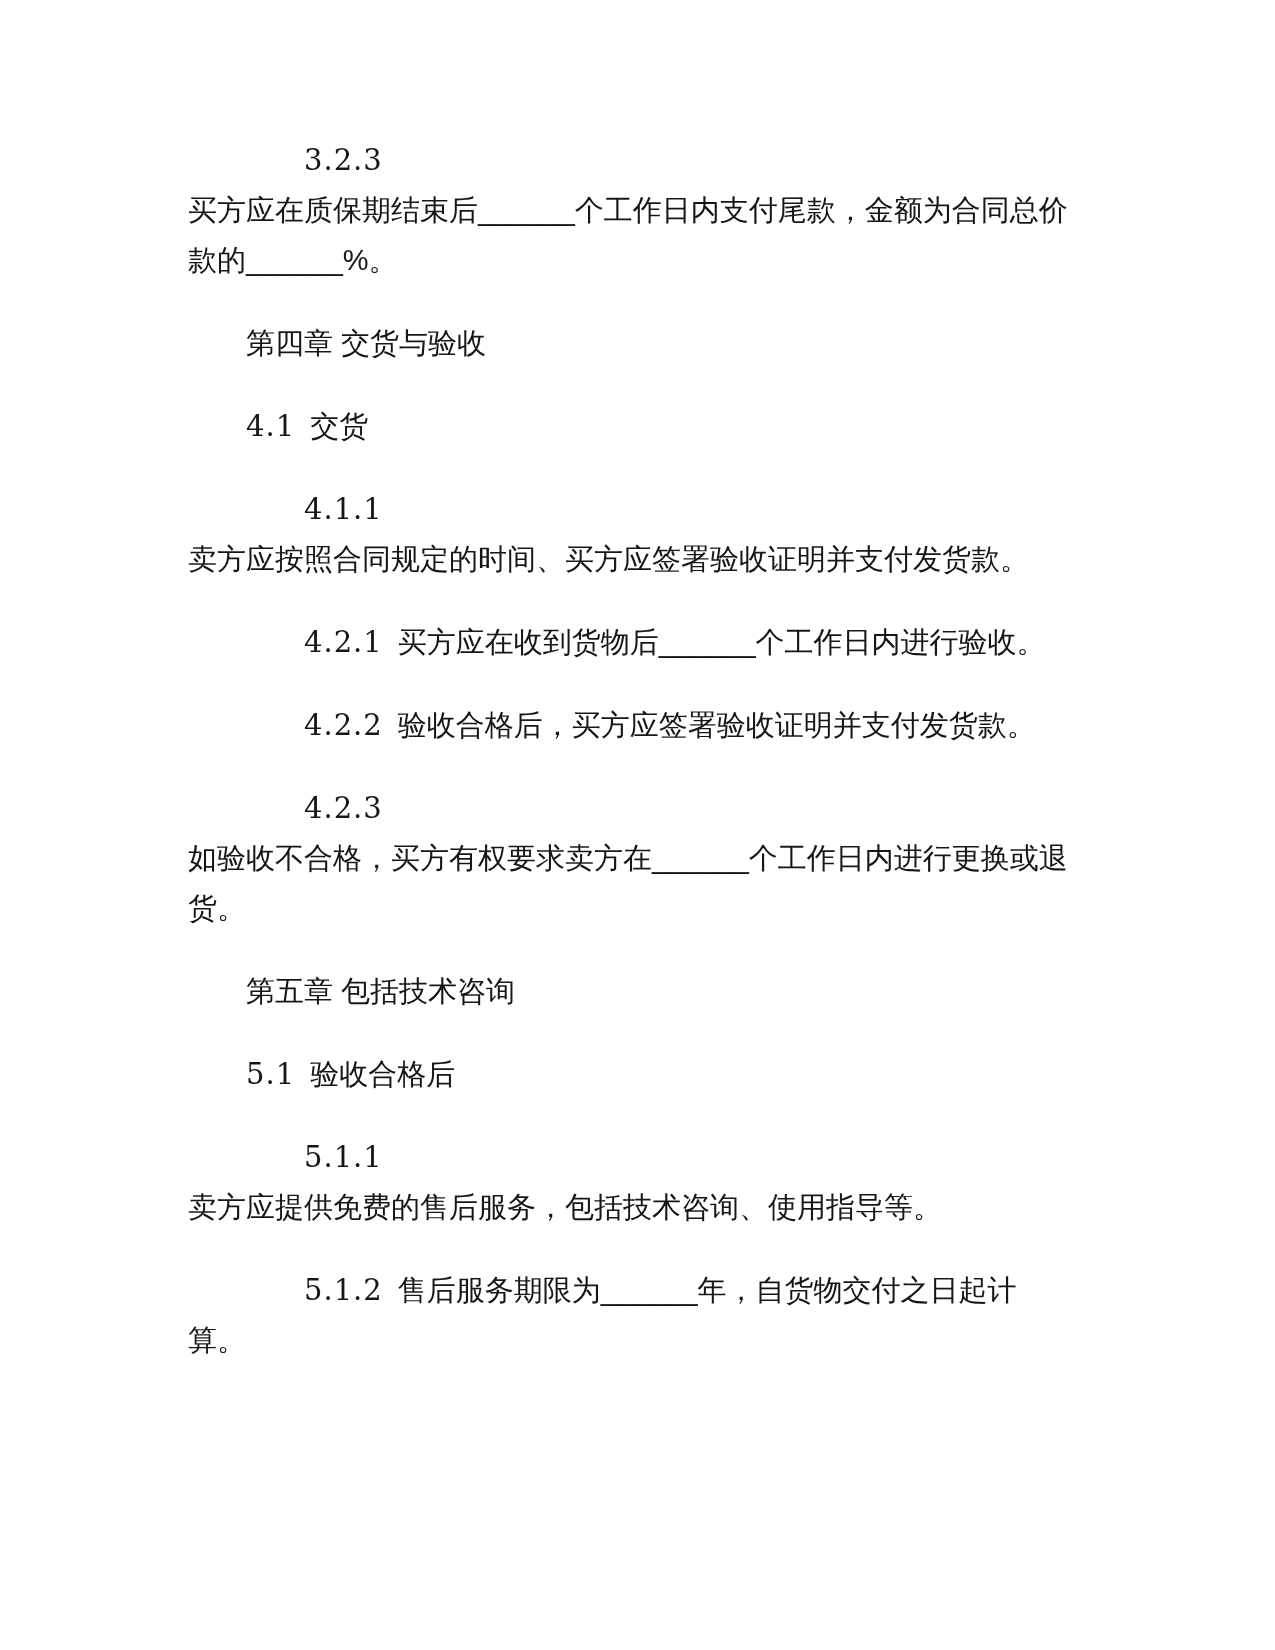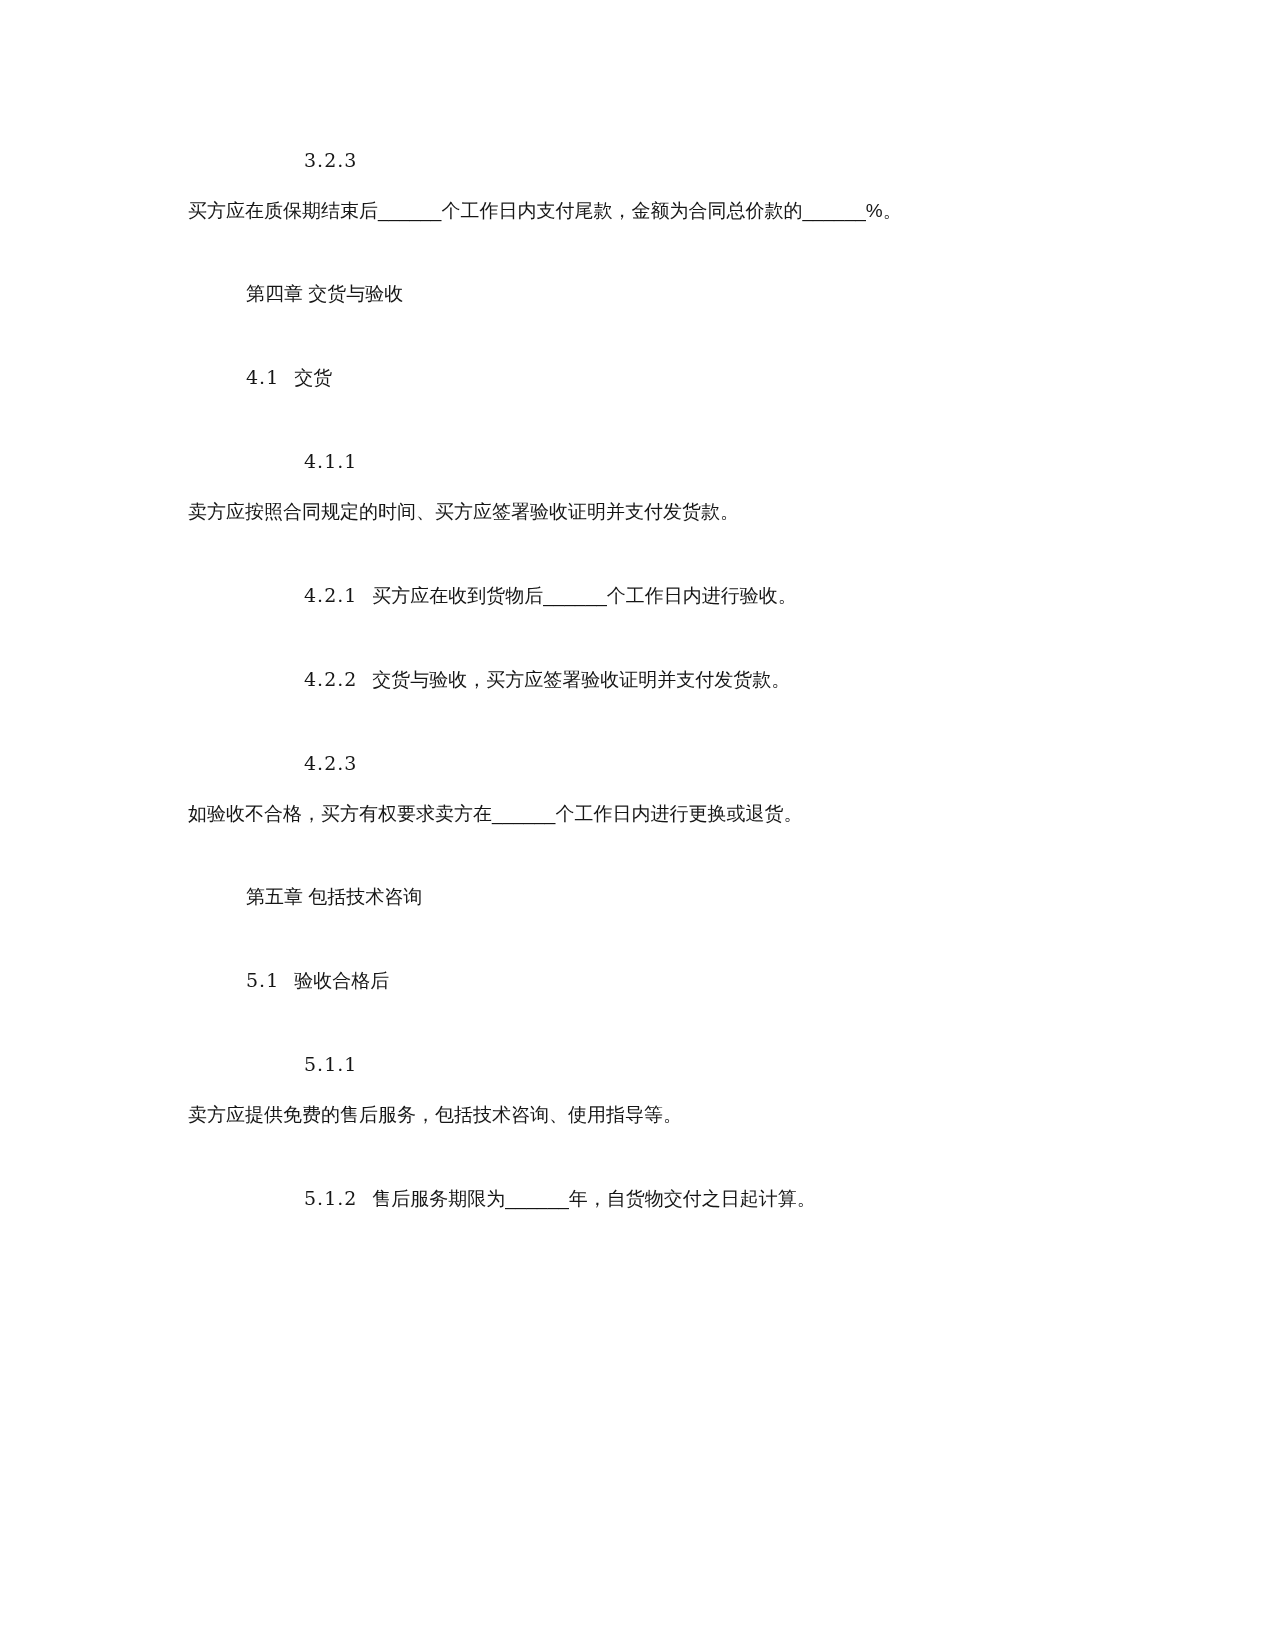--- a/index.html
+++ b/index.html
@@ -16,21 +16,21 @@
     box-sizing: border-box;
     width: 1275px;
     height: 1650px;
     background: var(--bg, #ffffff);
     padding: 135px 0 0 188px;
   }
   .doc {
     width: 884px;
     color: var(--fg, #161616);
     font-family: "Liberation Sans", "DejaVu Sans", sans-serif;
-    font-size: 19px;
+    font-size: 29px;
     line-height: 50px;
     word-break: normal;
     overflow-wrap: break-word;
   }
   .doc p {
     margin: 0 0 33px 0;
     padding: 0;
   }
   
   p.chapter, p.section {
@@ -62,21 +62,21 @@
 
 <div class="page">
   <div class="doc">
       <p class="clause-num"><span class="num">3.2.3</span></p>
       <p class="body"><span class="txt">买方应在质保期结束后______个工作日内支付尾款，金额为合同总价款的______%。</span></p>
       <p class="chapter"><span class="txt">第四章 交货与验收</span></p>
       <p class="section"><span class="num">4.1</span><span class="txt">交货</span></p>
       <p class="clause-num"><span class="num">4.1.1</span></p>
       <p class="body"><span class="txt">卖方应按照合同规定的时间、买方应签署验收证明并支付发货款。</span></p>
       <p class="clause"><span class="num">4.2.1</span><span class="txt">买方应在收到货物后______个工作日内进行验收。</span></p>
-      <p class="clause"><span class="num">4.2.2</span><span class="txt">交货与验收，买方应签署验收证明并支付发货款。</span></p>
+      <p class="clause"><span class="num">4.2.2</span><span class="txt">验收合格后，买方应签署验收证明并支付发货款。</span></p>
       <p class="clause-num"><span class="num">4.2.3</span></p>
       <p class="body"><span class="txt">如验收不合格，买方有权要求卖方在______个工作日内进行更换或退货。</span></p>
       <p class="chapter"><span class="txt">第五章 包括技术咨询</span></p>
       <p class="section"><span class="num">5.1</span><span class="txt">验收合格后</span></p>
       <p class="clause-num"><span class="num">5.1.1</span></p>
       <p class="body"><span class="txt">卖方应提供免费的售后服务，包括技术咨询、使用指导等。</span></p>
       <p class="clause"><span class="num">5.1.2</span><span class="txt">售后服务期限为______年，自货物交付之日起计算。</span></p>
     </div>
 </div>
 

